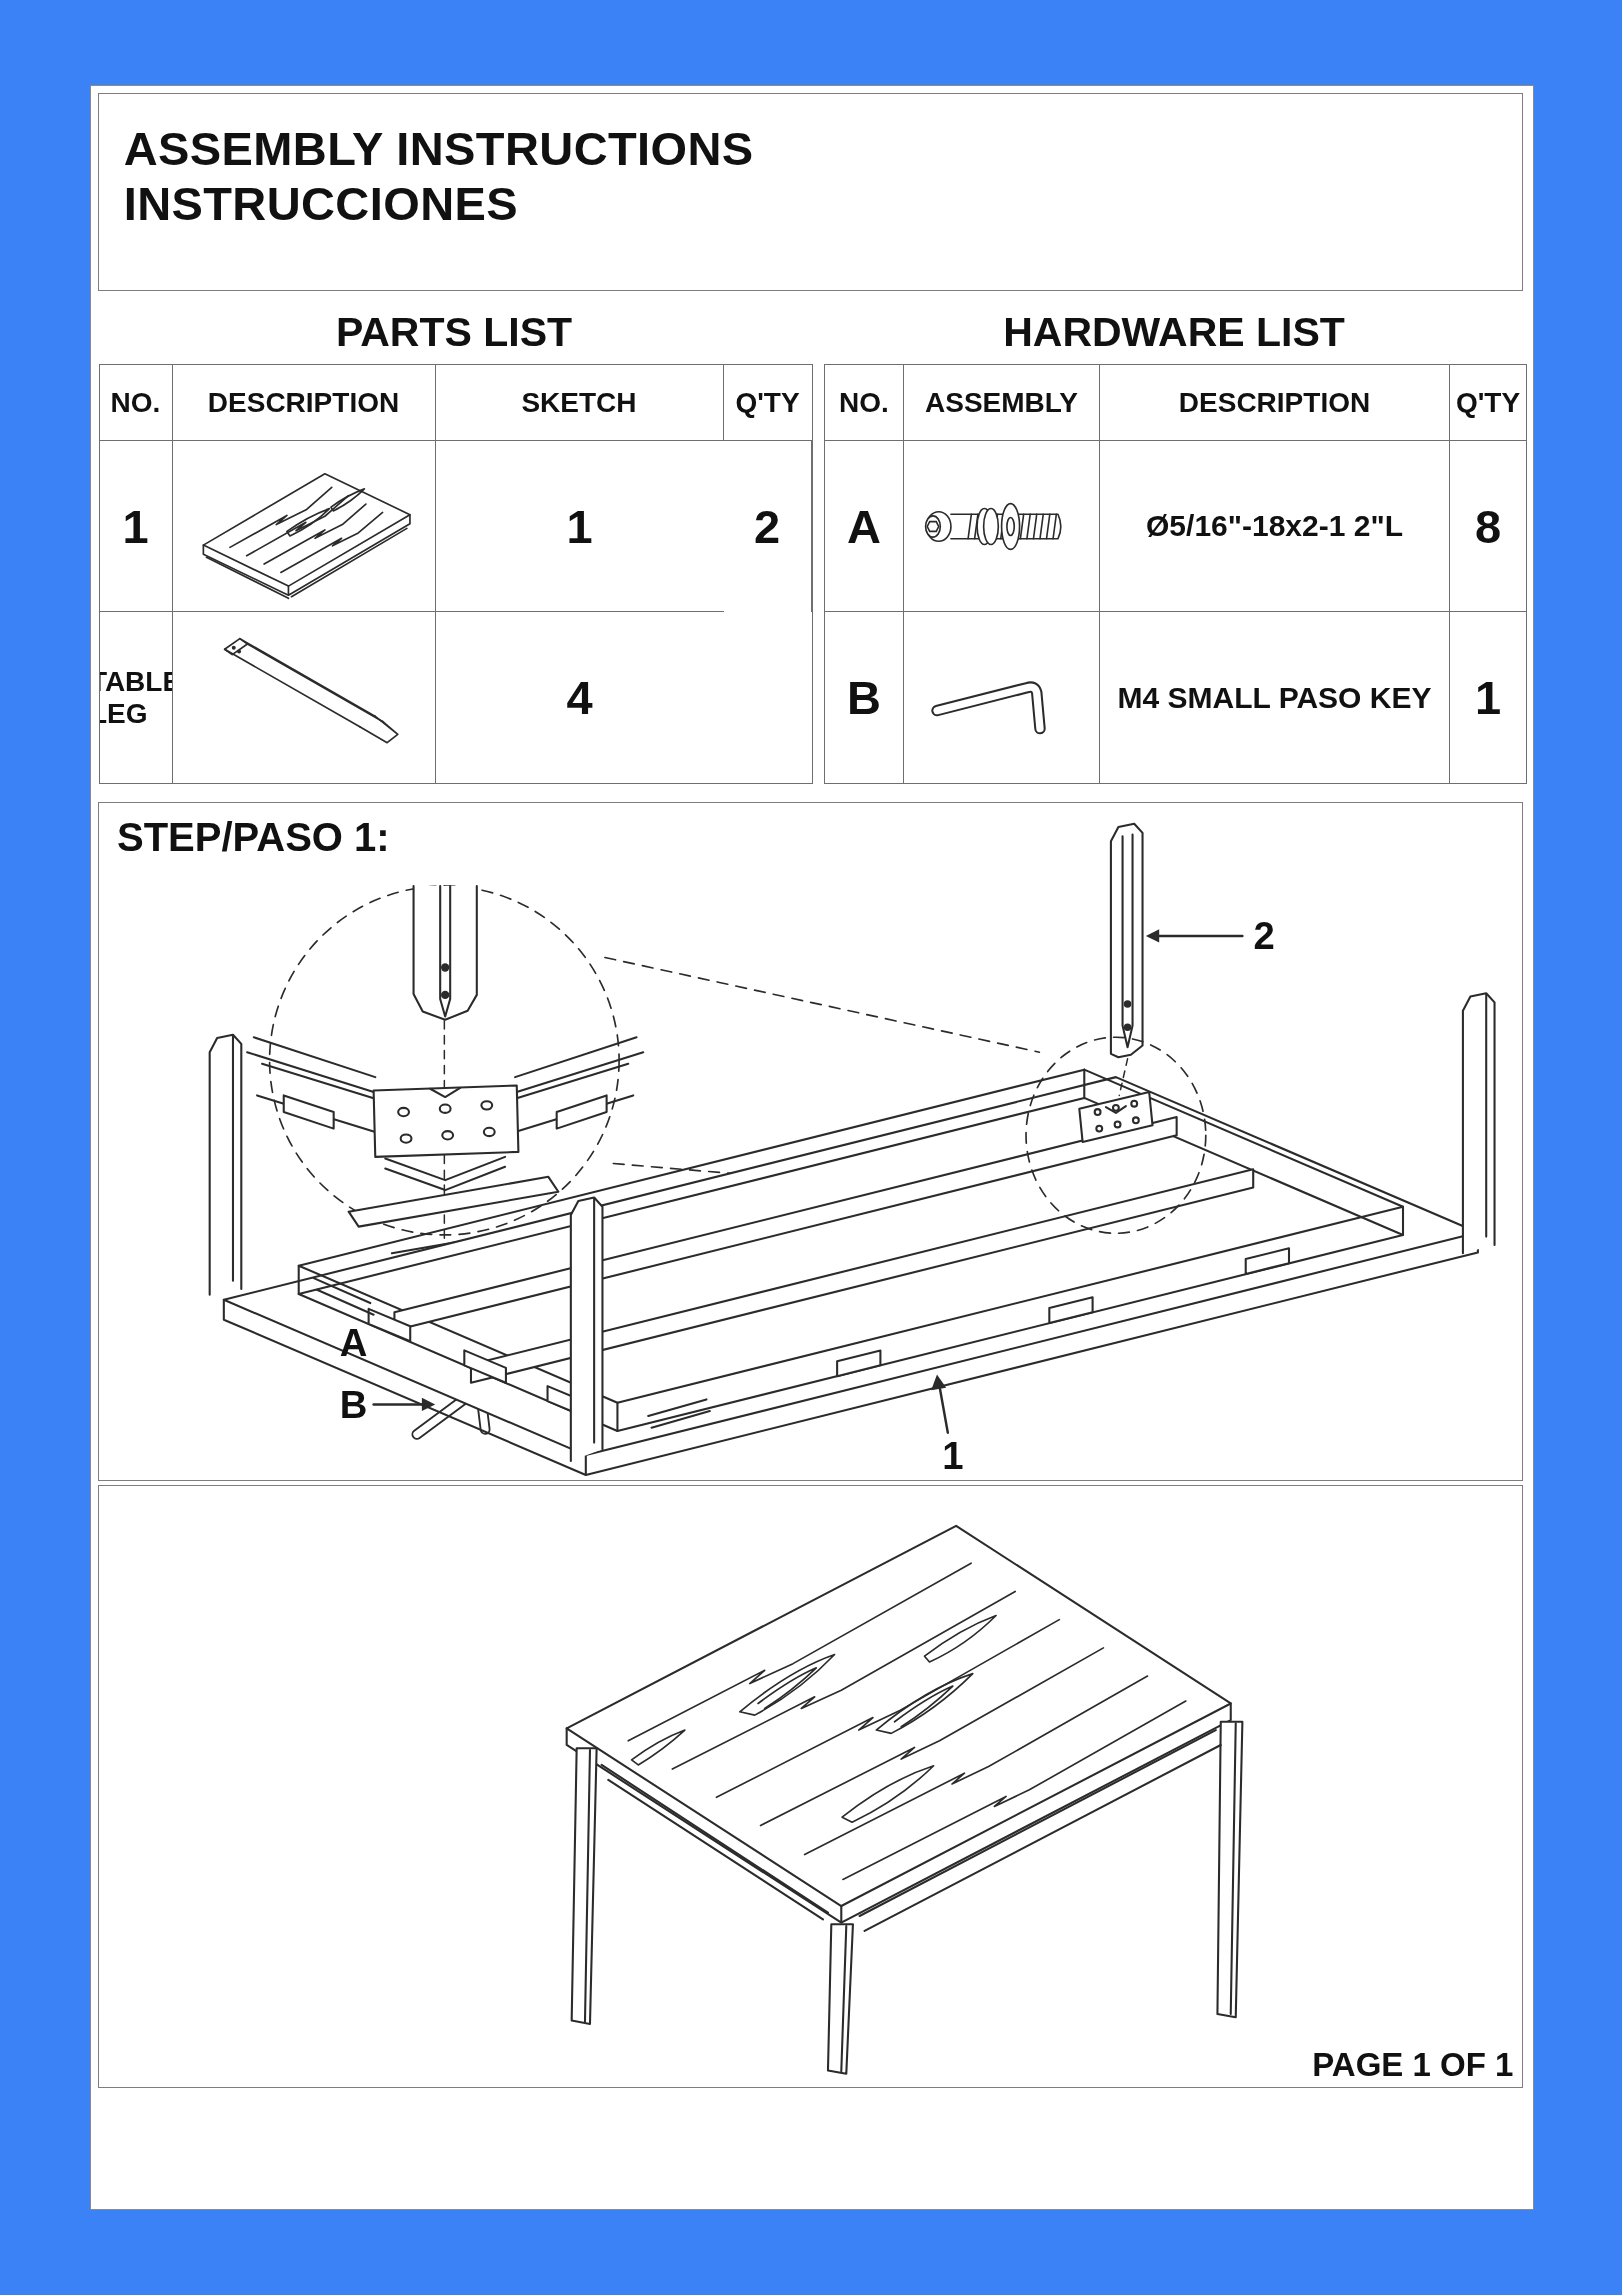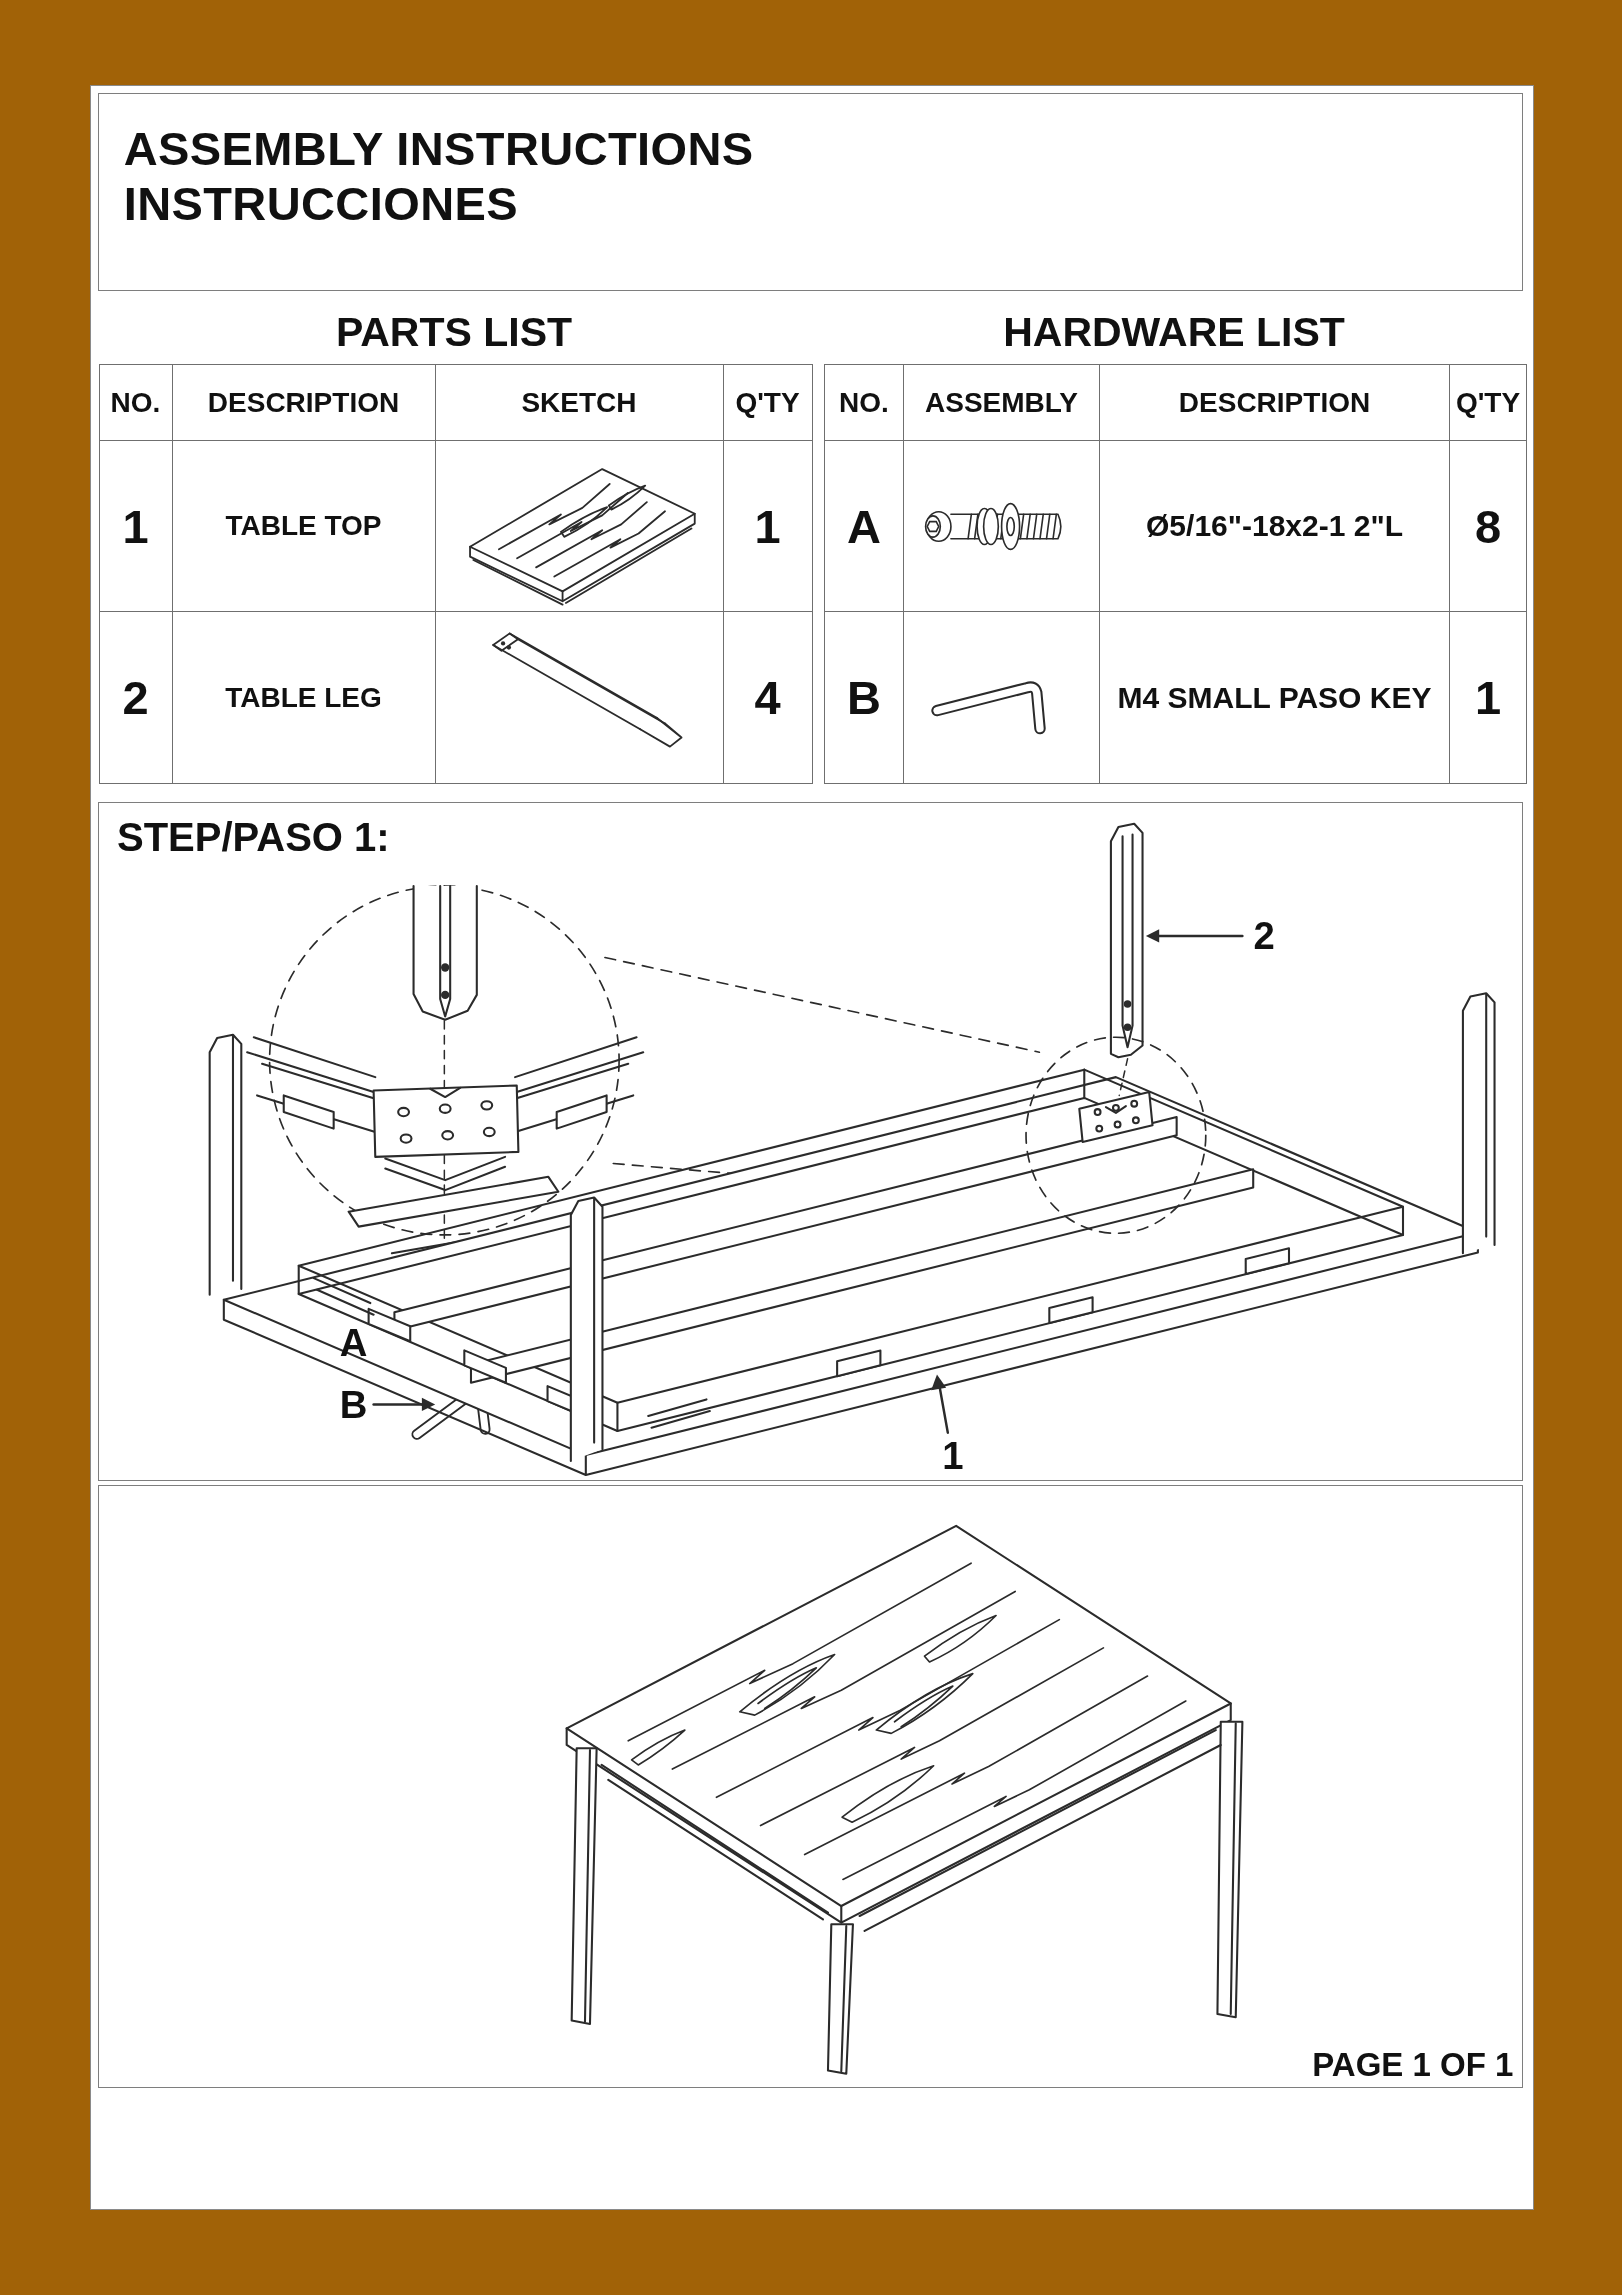--- a/index.html
+++ b/index.html
@@ -1,18 +1,18 @@
 <!DOCTYPE html>
 <html style="font-size:13.3px"><head>
 <meta charset="utf-8">
 <style>
   *{box-sizing:border-box;margin:0;padding:0}
   html,body{background:#fff}
   body{width:1622px;height:2295px;position:relative;font-family:"Liberation Sans",sans-serif;color:#111}
-  .sheet{position:absolute;inset:0;background:#a16207}
+  .sheet{position:absolute;inset:0;background:#3b82f6}
   .frame{position:absolute;left:90px;top:85px;width:1444px;height:2125px;border:1.7px solid #8a8a8a;background:#fff}
   .panel{position:absolute;border:1.7px solid #7e7e7e;background:#fff}
   .title-panel{left:6.7px;top:6.7px;width:1425px;height:198px}
   .title-line{font-size:47px;font-weight:bold;line-height:55px;letter-spacing:0.4px}
   .title-wrap{position:absolute;left:25px;top:27px}
   .list-title{position:absolute;top:223px;font-size:41px;font-weight:bold;text-align:center}
   .parts-title{left:7.5px;width:711px}
   .hw-title{left:733px;width:700px}
   .tbl{position:absolute;top:278px;display:grid;border:1.7px solid #6f6f6f;background:#fff}
   .parts-tbl{left:7.5px;width:714px;grid-template-columns:73px 263px 288px 1fr;grid-template-rows:76px 171px 171px}
@@ -49,21 +49,20 @@
     <div class="list-title parts-title">PARTS LIST</div>
     <div class="list-title hw-title">HARDWARE LIST</div>
 
     <div class="tbl parts-tbl">
       <div class="cell th">NO.</div>
       <div class="cell th">DESCRIPTION</div>
       <div class="cell th">SKETCH</div>
       <div class="cell th lc">Q'TY</div>
 
       <div class="cell big">1</div>
-      <div class="cell desc">TABLE TOP</div>
       <div class="cell">
         <svg width="288" height="171" viewBox="0 0 345 207">
           <g stroke="#2b2b2b" stroke-width="2.2" fill="none" stroke-linejoin="round" stroke-linecap="round">
             <polygon points="40,128 200,34 312,88 152,182" fill="#fff"></polygon>
             <path d="M40 128 L40 140 L152 194 L152 182 M152 194 L312 100 L312 88"></path>
             <path d="M44 144 L152 198 M156 196 L308 106"></path>
             <path d="M75 131 L150 89 l-14 12 l40 -20 L209 52"></path>
             <path d="M97 142 L175 98 l-13 11 l38 -19 L231 63"></path>
             <path d="M120 153 L200 108 l-13 11 l36 -18 L254 74"></path>
             <path d="M142 164 L222 119 l-12 10 l34 -17 L276 85"></path>

